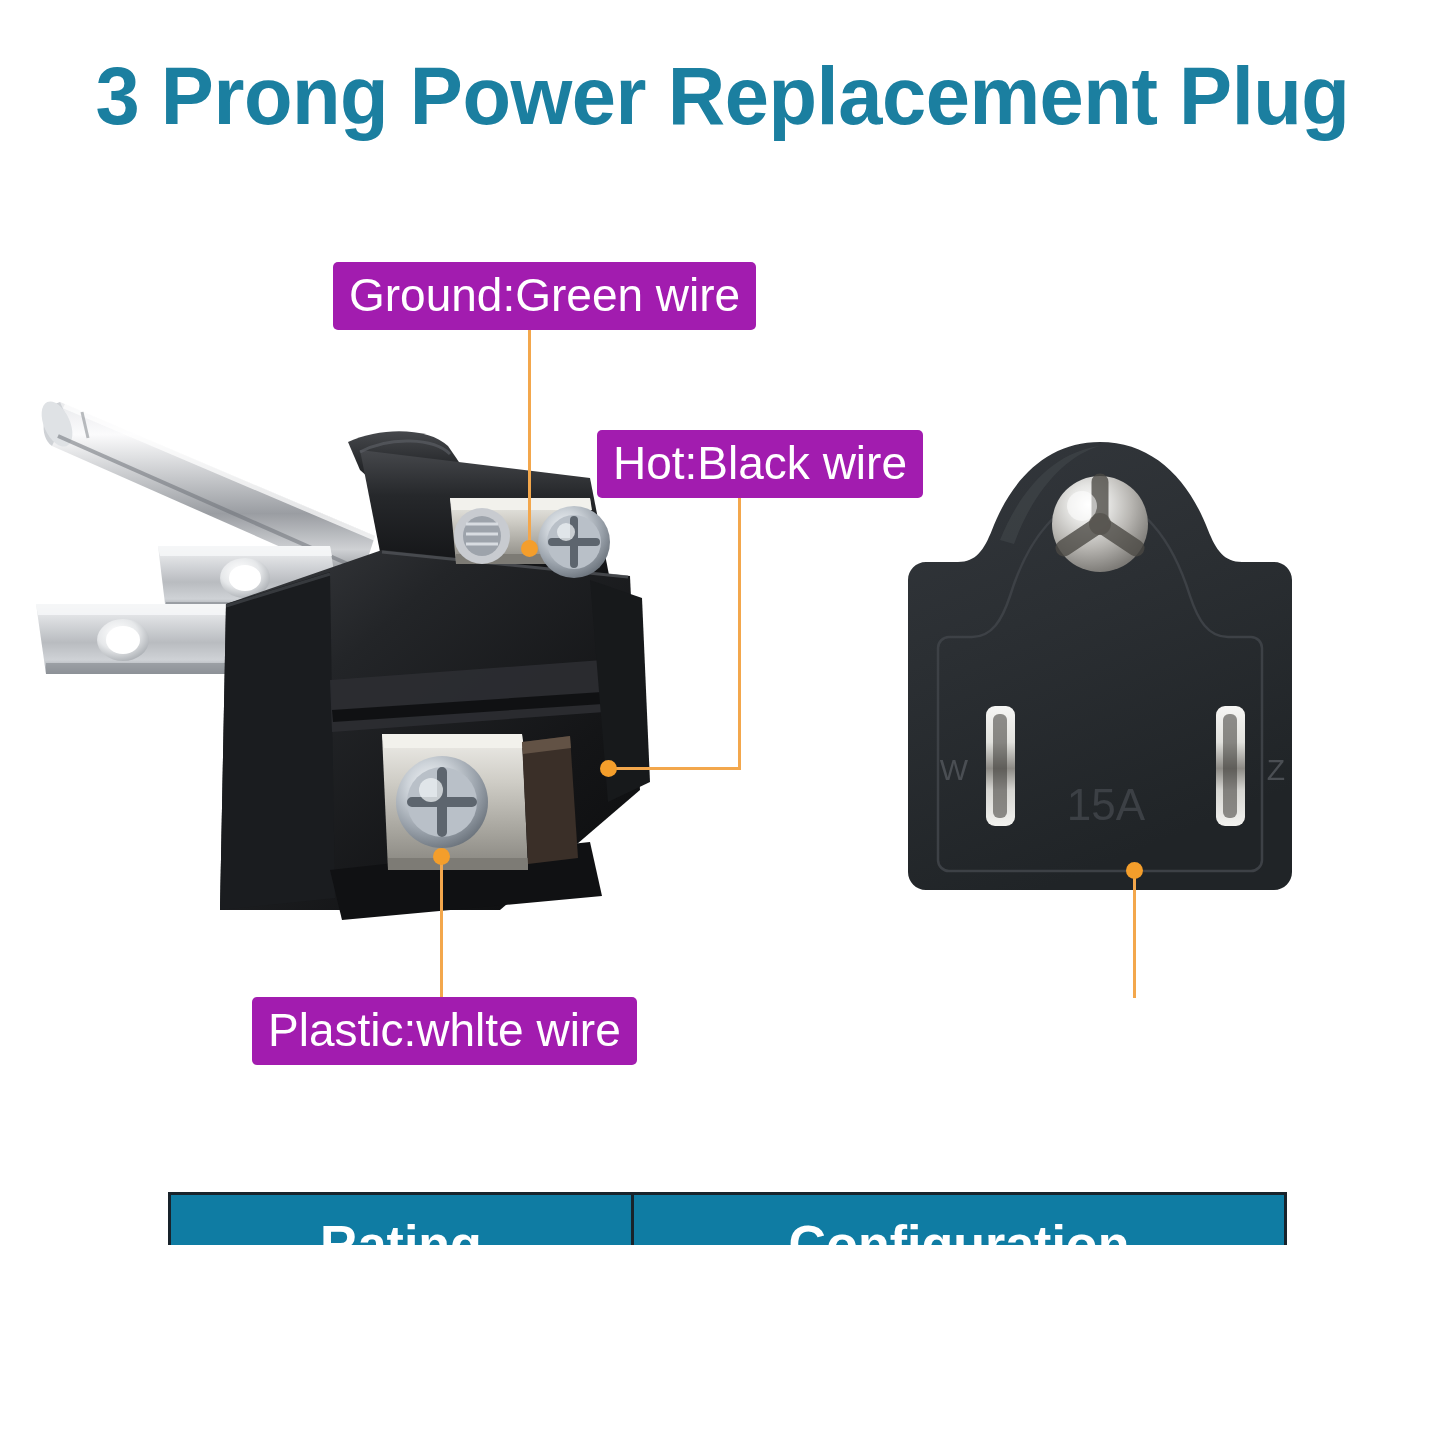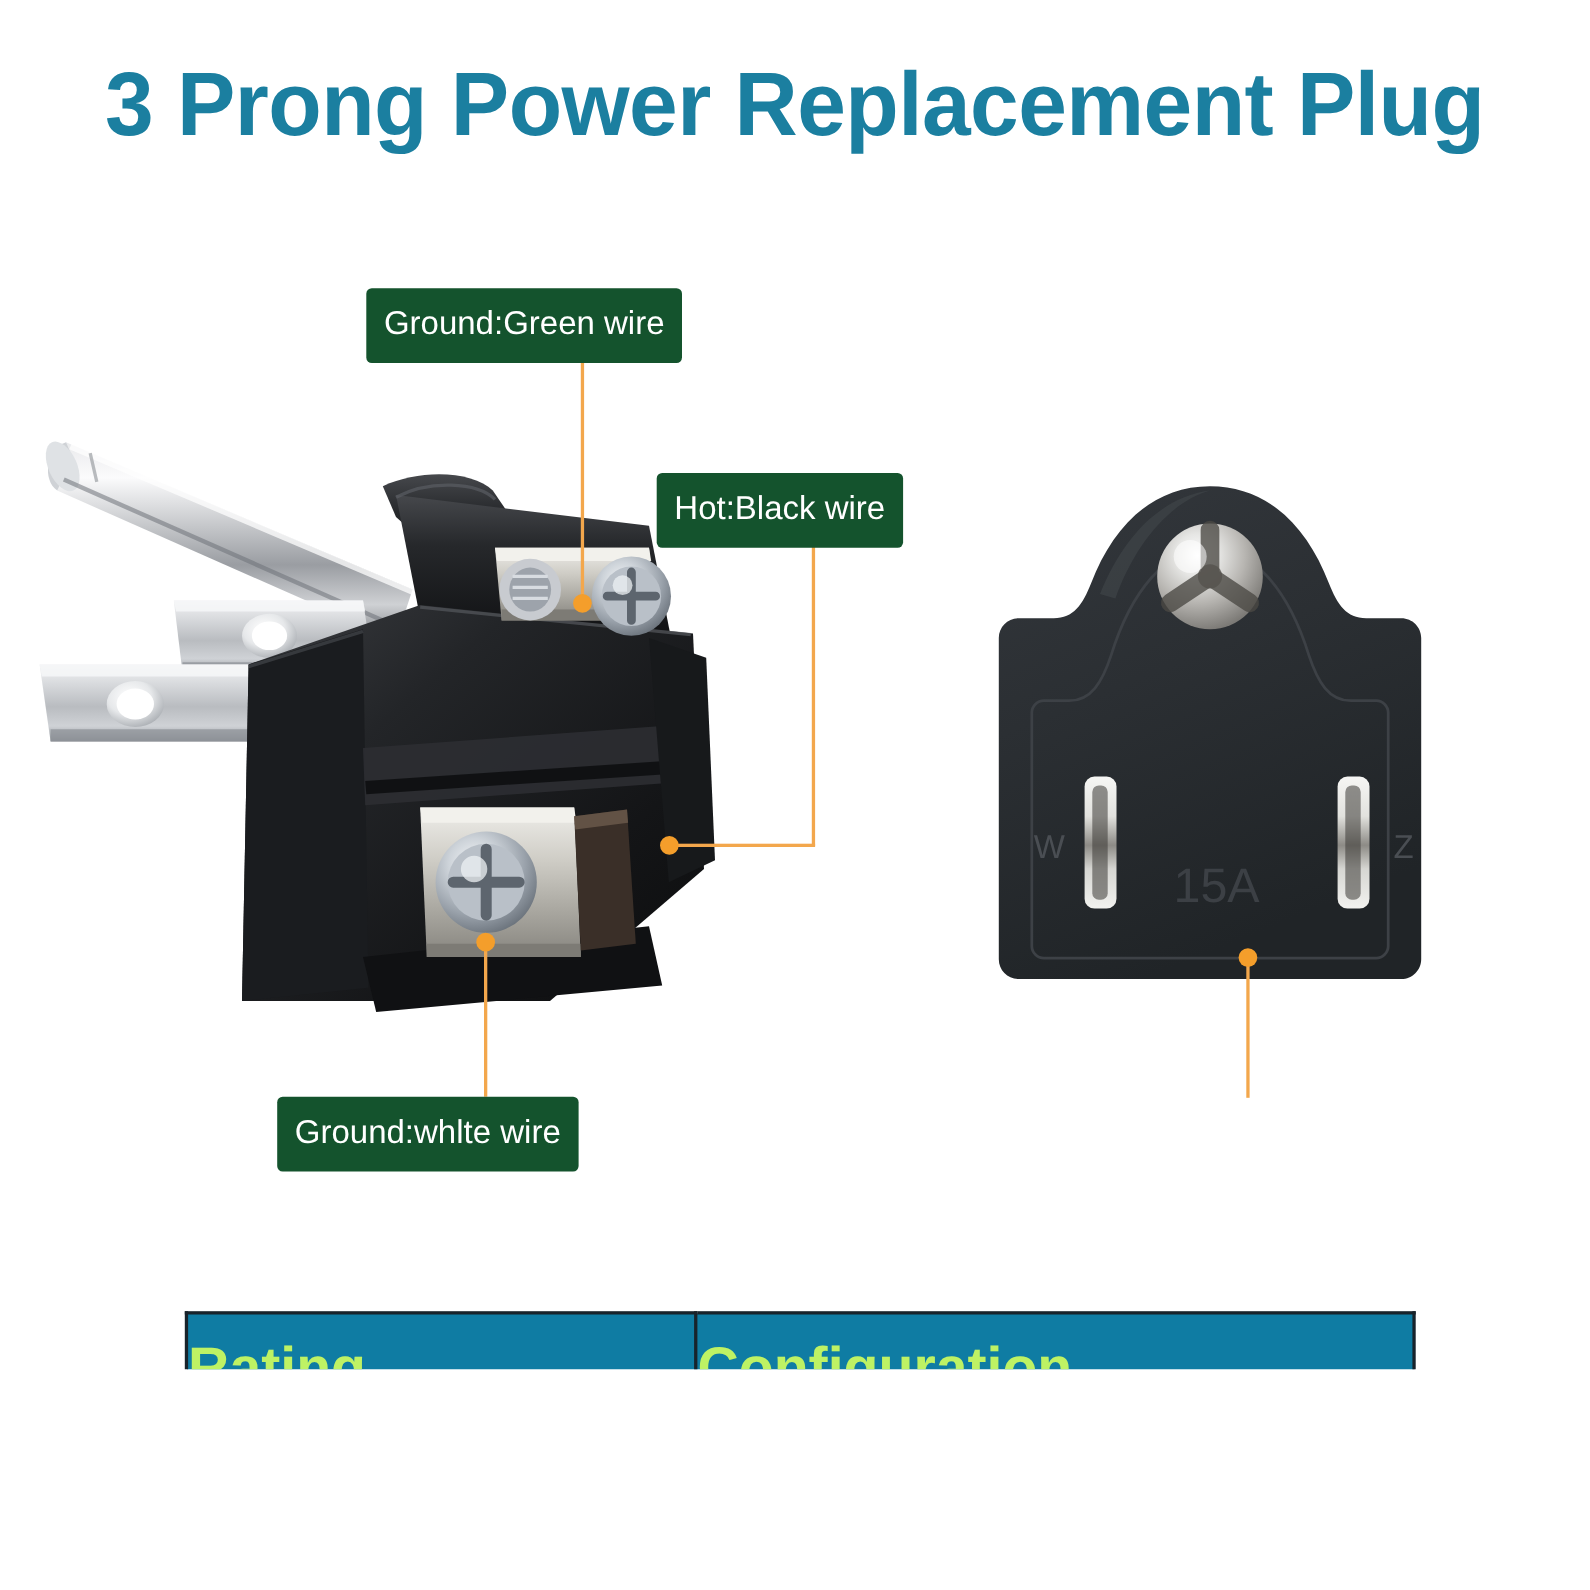--- a/index.html
+++ b/index.html
@@ -33,23 +33,23 @@
     letter-spacing: -0.5px;
     color: #1b7fa0;
     transform: scaleX(0.97);
     transform-origin: center top;
     white-space: nowrap;
   }
 
   
   .callout {
     position: absolute;
-    background: #14532d;
+    background: #a21caf;
     color: #ffffff;
-    font-size: 30px;
+    font-size: 46px;
     line-height: 38px;
     padding: 14px 16px 16px 16px;
     border-radius: 5px;
     white-space: nowrap;
     box-sizing: border-box;
   }
   #callout-ground   { left: 333px;  top: 262px; }
   #callout-hot      { left: 597px;  top: 430px; }
   #callout-neutral  { left: 252px;  top: 997px; }
   #callout-abs      { left: 1007px; top: 998px; }
@@ -107,21 +107,22 @@
     position: absolute;
     left: 168px;
     top: 1192px;
     width: 1110px;
     border-collapse: collapse;
     table-layout: fixed;
   }
   #spec-table td {
     background: #0f7ca3;
     border: 3px solid #18232b;
-    color: #bef264;
+    color: #ffffff;
+    text-align: center;
     font-family: "Liberation Sans Narrow", "Liberation Sans", sans-serif;
     font-weight: bold;
     vertical-align: middle;
     padding: 0;
   }
   #spec-table tr.header-row td {
     height: 98px;
     font-size: 52px;
   }
   #spec-table tr.value-row td {
@@ -353,21 +354,21 @@
   <div class="leader" id="leader-neutral-v"></div>
   <div class="leader-dot" id="dot-neutral"></div>
 
   <div class="leader" id="leader-abs-v"></div>
   <div class="leader-dot" id="dot-abs"></div>
 
   <div class="callout" id="callout-ground">Ground:Green wire</div>
 
   <div class="callout" id="callout-hot">Hot:Black wire</div>
 
-  <div class="callout" id="callout-neutral">Ground:whlte wire</div>
+  <div class="callout" id="callout-neutral">Plastic:whlte wire</div>
 
 
   <table id="spec-table">
     <tbody>
       <tr class="header-row">
         <td class="col-left">Rating</td>
         <td class="col-right">Configuration</td>
       </tr>
     </tbody>
   </table>

